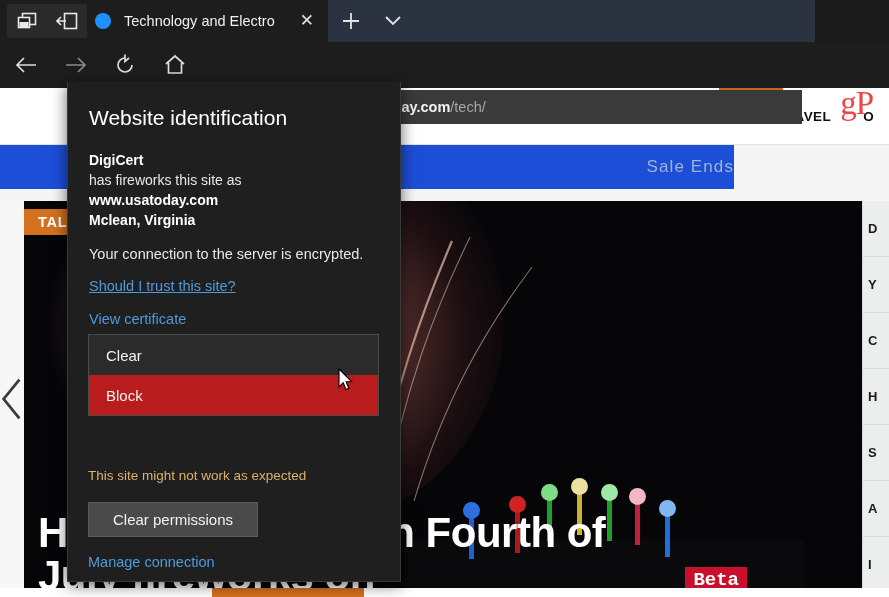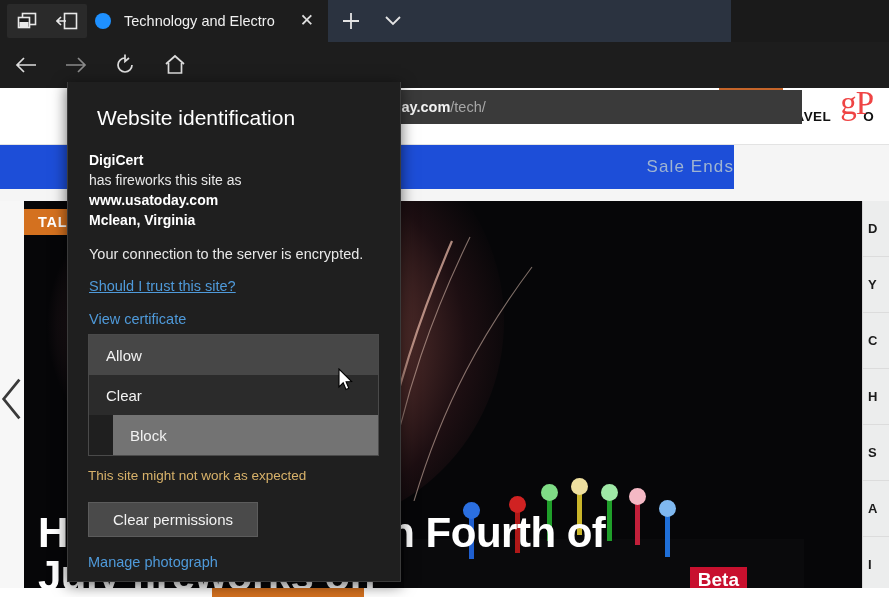--- a/index.html
+++ b/index.html
@@ -6,21 +6,21 @@
   html, body {
     width: 889px; height: 597px;
     overflow: hidden;
     font-family: "Liberation Sans", sans-serif;
     background: #1a1a1a;
   }
   #app { position: relative; width: 889px; height: 597px; overflow: hidden; }
 
   
   .tabbar {
-    position: absolute; left: 0; top: 0; width: 731px; height: 42px;
+    position: absolute; left: 0; top: 0; width: 815px; height: 42px;
     background: #2b3340;
   }
   .tabbar-leftbg {
     position: absolute; left: 0; top: 0; width: 318px; height: 42px;
     background: #1d1d1d;
   }
   .winbtn-group {
     position: absolute; left: 7px; top: 4px; width: 80px; height: 34px;
     background: #2a2a2a; border-radius: 2px;
     display: flex; align-items: center; justify-content: space-around;
@@ -124,21 +124,21 @@
     background: #d4711f; color: #fff; font-size: 14.5px; font-weight: bold;
     letter-spacing: .8px; display: flex; align-items: center; padding: 0 14px;
   }
   .hero-title {
     position: absolute; left: 14px; bottom: 0px; width: 640px;
     color: #fff; font-size: 42px; font-weight: bold; line-height: 1.03;
     letter-spacing: -.5px;
   }
   .hero-tag {
     position: absolute; right: 115px; bottom: 4px; background: #c8102e;
-    color: #fff; font-size: 19px; font-weight: bold; padding: 2px 8px;
+    color: #fff; font-size: 19px; font-weight: bold; padding: 2px 8px; font-family: Liberation Mono, monospace;
   }
   .candles { position: absolute; left: 445px; bottom: 56px; width: 190px; height: 64px; }
   .candle { position: absolute; bottom: 0; width: 5px; }
   .candle i { position: absolute; bottom: 0; left: 0; width: 5px; height: 46px; display:block; }
   .candle b { position: absolute; bottom: 40px; left: -6px; width: 17px; height: 17px; border-radius: 50%; display:block; }
   .stage {
     position: absolute; left: 380px; bottom: 0; width: 400px; height: 58px;
     background: #0a0a0c;
   }
 
@@ -168,42 +168,42 @@
   }
 
   
   .popup {
     position: absolute; left: 67px; top: 82px; width: 334px; height: 500px;
     background: #1f1f1f; border: 1px solid #3a3a3a; border-top: none;
     box-shadow: 0 3px 14px rgba(0,0,0,.6);
     z-index: 50;
   }
   .popup-h {
-    margin: 24px 0 0 29px; color: #ffffff; font-size: 21px; font-weight: 400;
+    margin: 24px 0 0 21px; color: #ffffff; font-size: 21px; font-weight: 400;
   }
   .ident { margin: 20px 0 0 21px; color: #e8e8e8; font-size: 14px; line-height: 20px; }
   .ident .b { font-weight: bold; color: #ffffff; }
   .encrypted { margin: 16px 0 0 21px; color: #e8e8e8; font-size: 14.5px; }
   .plink {
     display: block; margin: 17px 0 0 21px; color: #4f9ada; font-size: 14.5px;
     text-decoration: none;
   }
   .plink.u { text-decoration: underline; margin-top: 16px; }
 
   .perm-list {
     position: absolute; left: 20px; top: 252px; width: 291px;
     border: 1px solid #4a4a4a;
   }
   .perm-opt {
     height: 40px; display: flex; align-items: center; padding-left: 17px;
     color: #f2f2f2; font-size: 15px;
   }
   .perm-opt.hover { background: #474747; }
   .perm-opt.plain { background: #2b2b2b; }
-  .perm-opt.selected { background: #737373; margin-left: 24px; }
+  .perm-opt.selected { background: #b91c1c; }
 
   .warn {
     position: absolute; left: 20px; top: 386px; color: #d8b26a; font-size: 13.5px;
   }
   .clear-btn {
     position: absolute; left: 20px; top: 420px; width: 170px; height: 35px;
     background: #4a4a4a; border: 1px solid #5c5c5c; color: #f2f2f2;
     font-size: 15px; font-family: "Liberation Sans", sans-serif;
     display: flex; align-items: center; justify-content: center;
   }
@@ -403,28 +403,27 @@
       <div class="b">www.usatoday.com</div>
       <div class="b">Mclean, Virginia</div>
     </div>
 
     <div class="encrypted">Your connection to the server is encrypted.</div>
 
     <a class="plink u" href="#">Should I trust this site?</a>
     <a class="plink" href="#">View certificate</a>
 
     <div class="perm-list">
-      <div class="perm-opt hover">Allow</div>
       <div class="perm-opt plain">Clear</div>
       <div class="perm-opt selected">Block</div>
     </div>
 
     <div class="warn">This site might not work as expected</div>
     <button class="clear-btn">Clear permissions</button>
-    <a class="manage" href="#">Manage photograph</a>
+    <a class="manage" href="#">Manage connection</a>
   </div>
 
   <span class="cursor">
     <svg width="16" height="24" viewBox="0 0 16 24">
       <path d="M1 1 L1 19 L5.2 14.8 L8 21.5 L10.8 20.2 L8.1 13.8 L13.6 13.6 Z" fill="#ffffff" stroke="#000000" stroke-width="1.1"></path>
     </svg>
   </span>
 
 </div>
 

